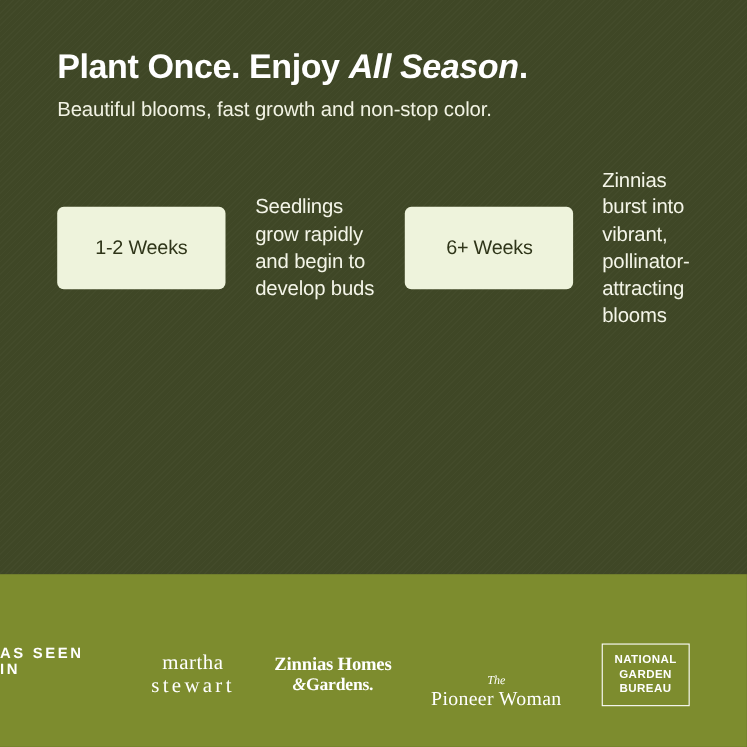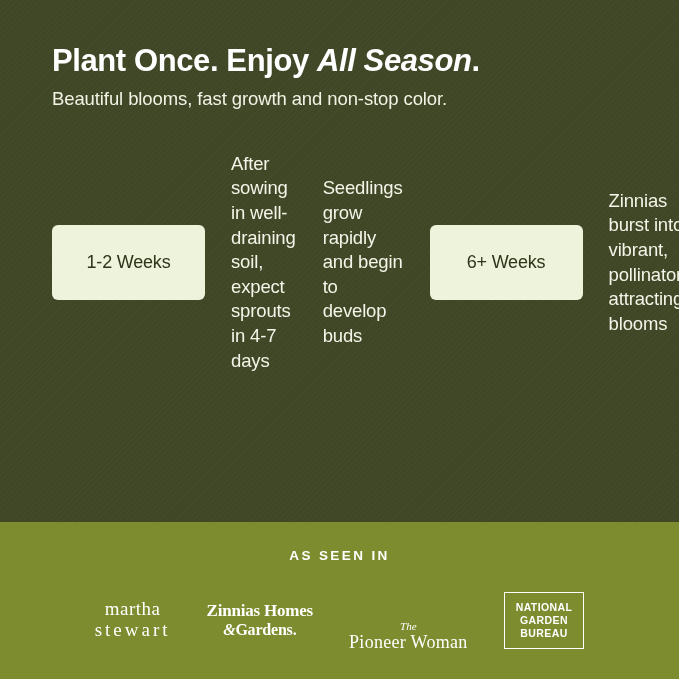--- a/index.html
+++ b/index.html
@@ -92,21 +92,21 @@
     line-height: 1.33;
     letter-spacing: -0.15px;
     max-width: 420px;
   }
   .bottom-section {
     position: relative;
     flex: 1 1 auto;
     background: #7d8c2e;
     padding: 26px 0 0 0;
     display: flex;
-    flex-direction: column;
+    flex-direction: row;
     align-items: center;
   }
   .as-seen {
     color: #ffffff;
     font-size: 13.5px;
     font-weight: bold;
     letter-spacing: 2.4px;
     margin-bottom: 26px;
   }
   .logos {
@@ -180,21 +180,20 @@
   <div class="top-section">
 
     <h1 class="headline"><span>Plant Once. Enjoy </span><span class="ital">All Season</span><span>.</span></h1>
 
     <p class="subhead">Beautiful blooms, fast growth and non-stop color.</p>
 
     <div class="timeline">
 
       <div class="row">
         <div class="chip">1-2 Weeks</div>
-        <div class="row-text">After sowing in well-draining soil, expect sprouts in 4-7 days</div>
       </div>
 
       <div class="row">
         <div class="row-text">Seedlings grow rapidly and begin to develop buds</div>
       </div>
 
       <div class="row">
         <div class="chip">6+ Weeks</div>
         <div class="row-text">Zinnias burst into vibrant, pollinator-attracting blooms</div>
       </div>

